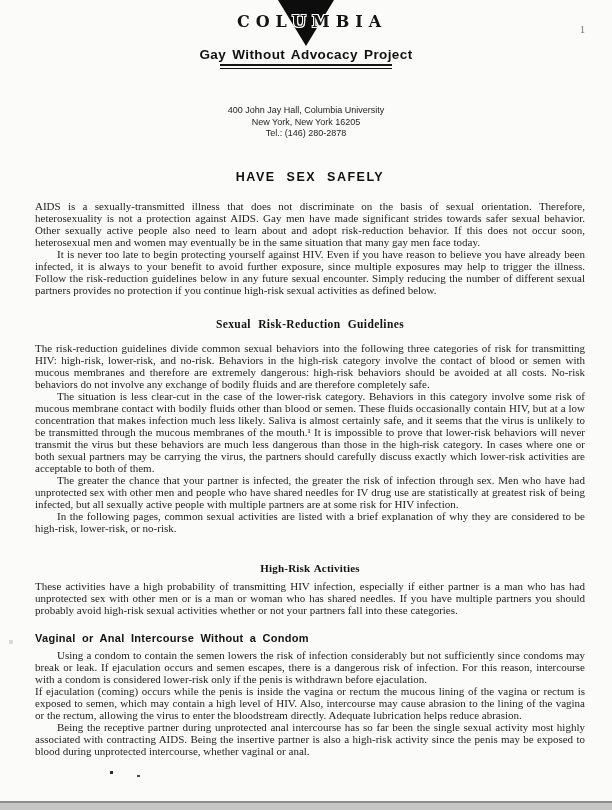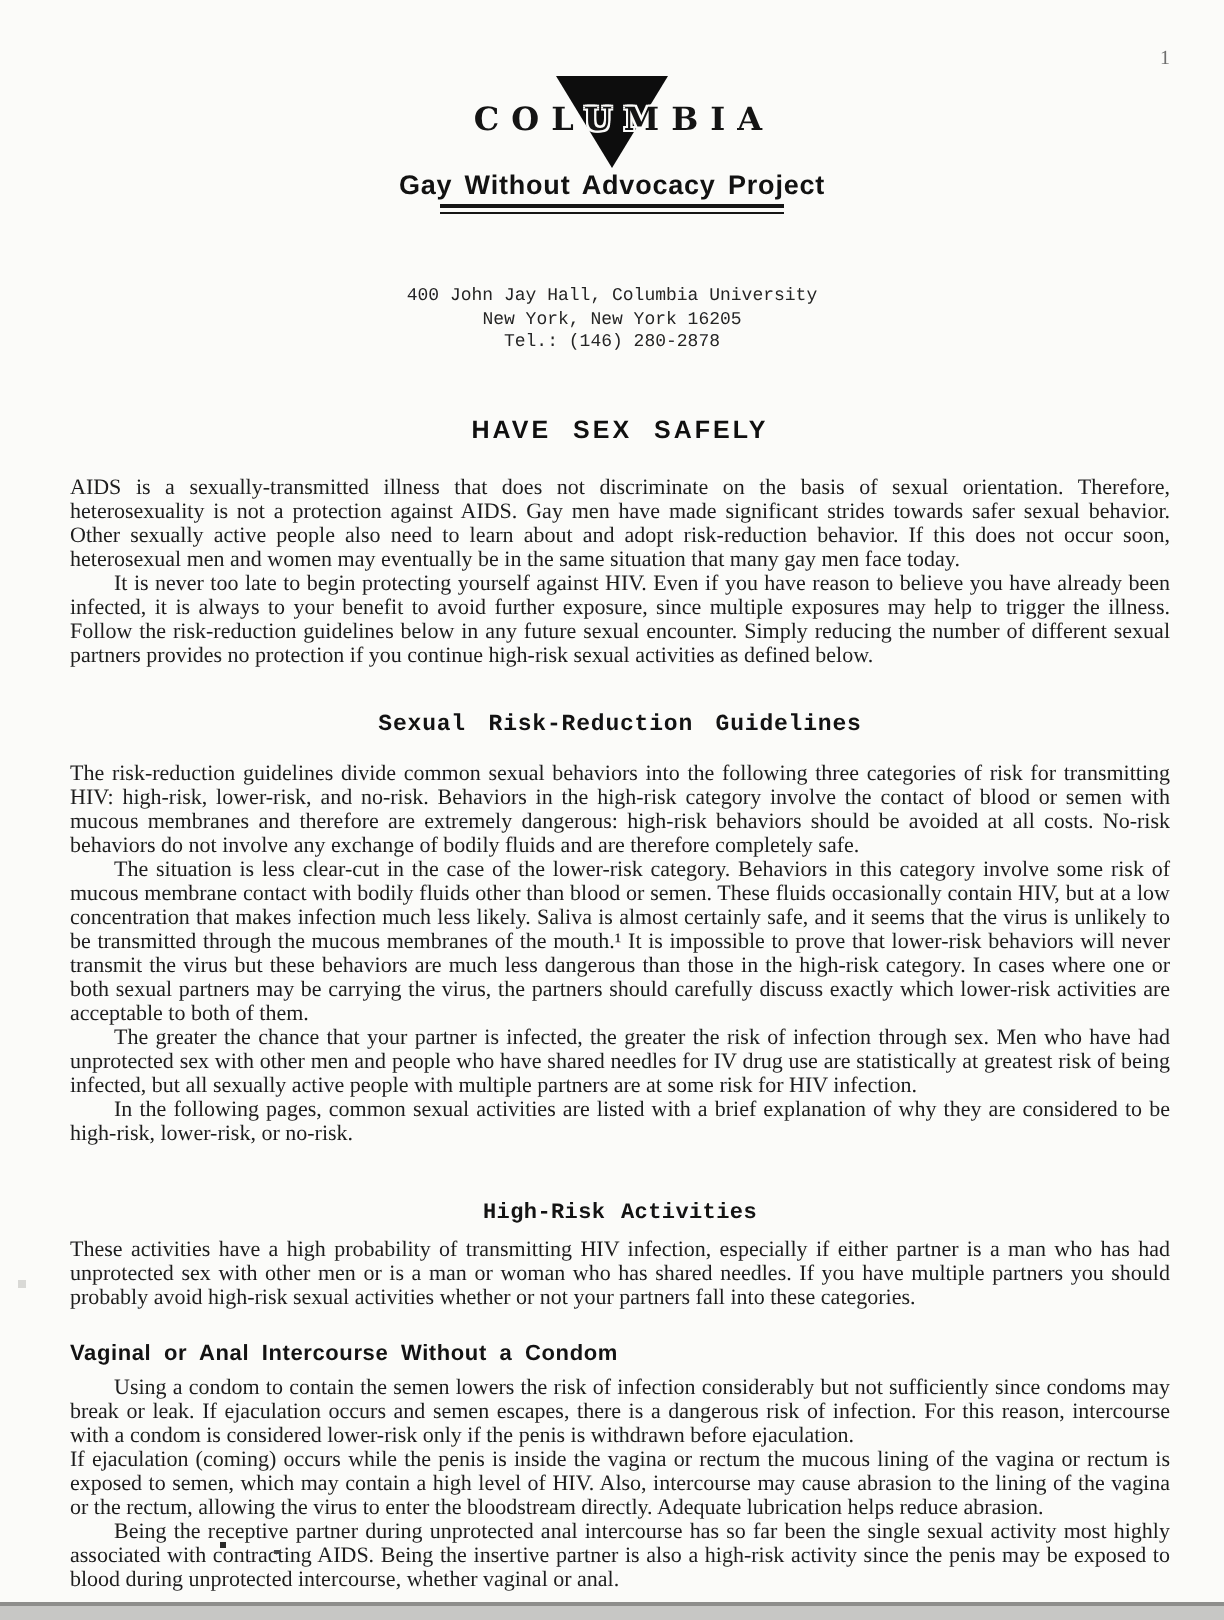--- a/index.html
+++ b/index.html
@@ -10,21 +10,21 @@
     overflow:hidden;
     font-family:"Liberation Serif", serif;
     color:#1b1b1b;
   }
   .page-number{
     position:absolute;top:24px;right:27px;
     font-family:"Liberation Serif", serif;
     font-size:10px;color:#6e6e6e;
   }
   
-  .letterhead{padding-top:38px;text-align:center;}
+  .letterhead{text-align:center;}
   .logo{position:relative;height:47px;}
   .triangle{
     position:absolute;left:50%;top:0;margin-left:-28px;
     width:0;height:0;
     border-left:28px solid transparent;
     border-right:28px solid transparent;
     border-top:46px solid #0d0d0d;
   }
   .wordmark{
     position:absolute;left:0;top:12px;width:100%;
@@ -41,35 +41,35 @@
     letter-spacing:0.4px;word-spacing:2px;
     color:#121212;
   }
   .double-rule{
     width:172px;height:2px;
     margin:2px auto 4px auto;
     border-top:2.5px solid #151515;
     border-bottom:1.5px solid #151515;
   }
   .address{
-    font-family:Liberation Mono, monospace;
+    font-family:Liberation Sans, sans-serif;
     font-size:9px;line-height:11.5px;color:#242424;margin-top:36px;
   }
   
   .content{padding:0 27px 0 35px;}
   .title{
     margin:30px 0 16px 0;
     font-family:"Liberation Sans", sans-serif;
     font-weight:bold;font-size:12.5px;
     letter-spacing:1.5px;word-spacing:6px;
     text-align:center;color:#101010;
   }
   .h-center{
     margin:22px 0 12px 0;
-    font-family:Liberation Mono, monospace;
+    font-family:Liberation Serif, serif;
     font-weight:bold;font-size:11.5px;
     letter-spacing:0.4px;word-spacing:4px;
     text-align:center;color:#131313;
   }
   .h-center.light{margin:28px 0 6px 0;font-size:11px;letter-spacing:0.2px;word-spacing:1px;}
   .h-sub{
     margin:16px 0 5px 0;
     font-family:"Liberation Sans", sans-serif;
     font-weight:bold;font-size:11px;
     letter-spacing:0.3px;word-spacing:3px;

